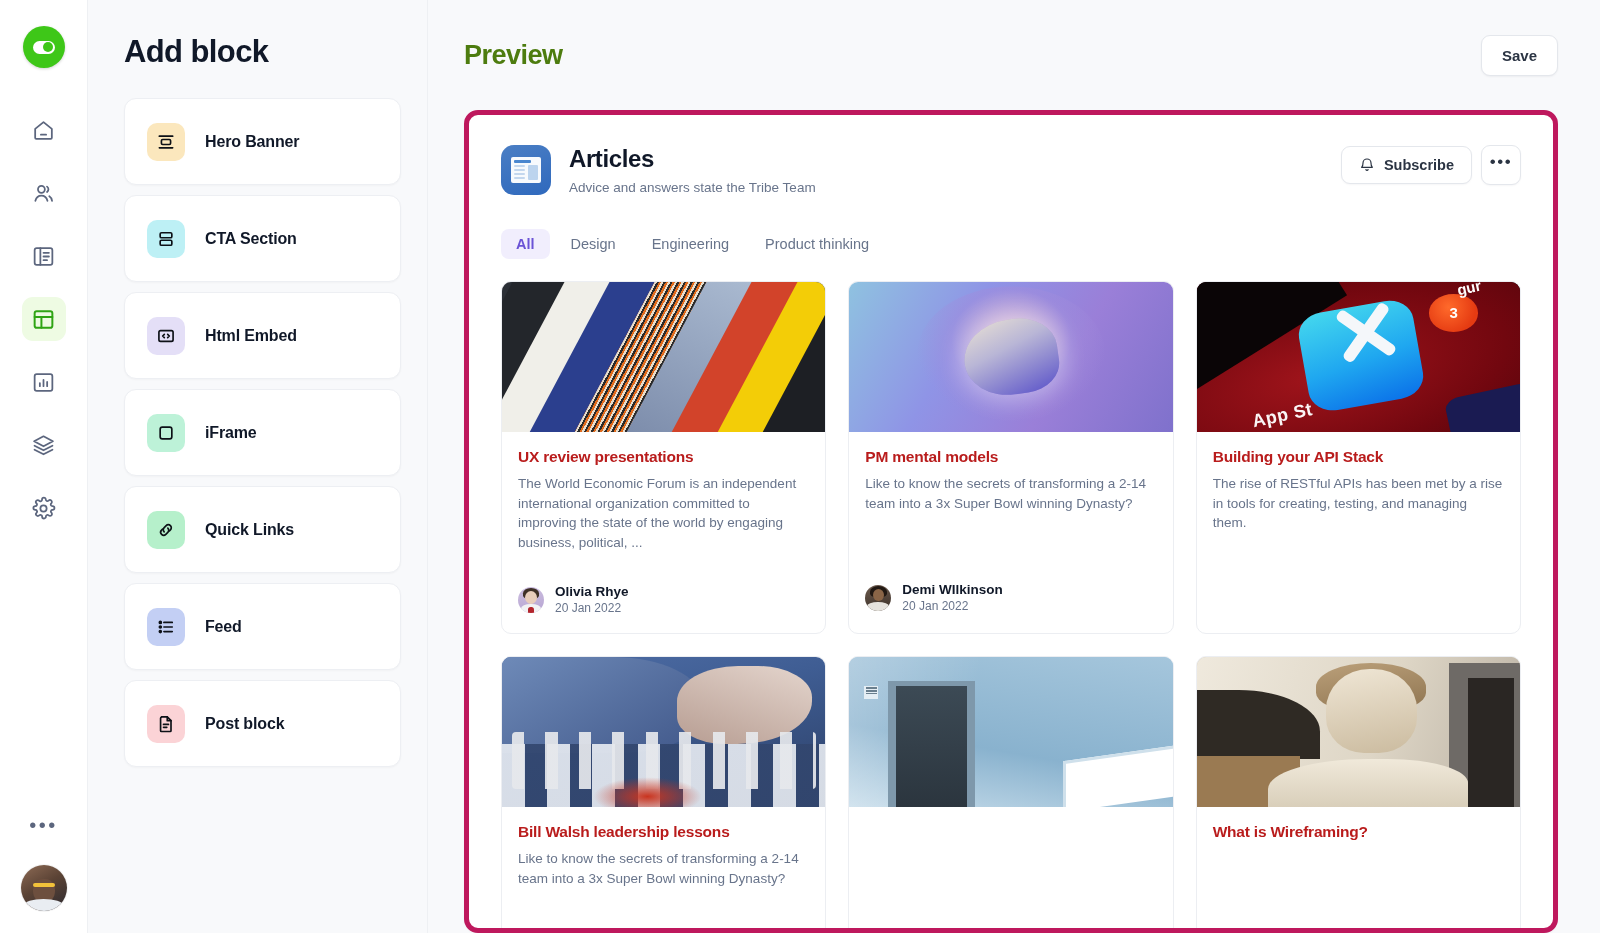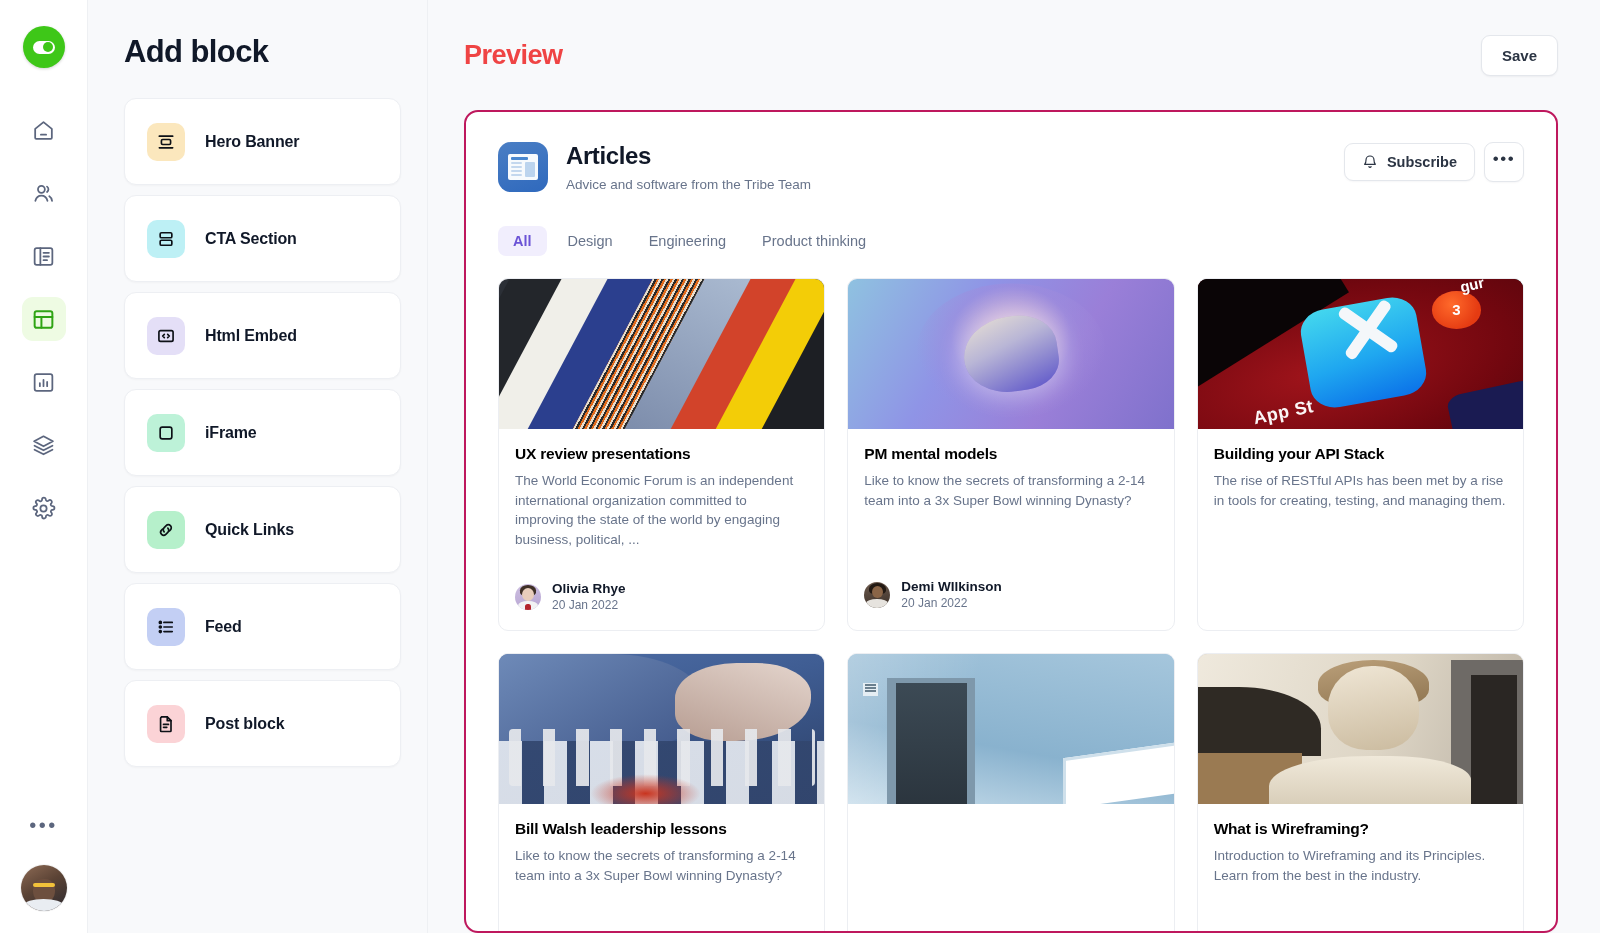--- a/index.html
+++ b/index.html
@@ -94,32 +94,32 @@
   }
   .block-label { font-size: 16px; font-weight: 700; color: #101828; letter-spacing: -0.15px; }
 
   
   .main { flex: 1 1 auto; background: #f8f9fb; display: flex; flex-direction: column; overflow: hidden; }
   .main-head {
     height: 110px; flex: 0 0 110px;
     display: flex; align-items: center; justify-content: space-between;
     padding: 0 42px 0 36px;
   }
-  .main-head h2 { font-size: 27px; font-weight: 700; color: #ef4444; letter-spacing: -0.5px; }
+  .main-head h2 { font-size: 27px; font-weight: 700; color: #4d7c0f; letter-spacing: -0.5px; }
   .save-btn {
     background: #ffffff; border: 1px solid #e4e7ec; border-radius: 9px;
     padding: 11px 20px; font-size: 15px; font-weight: 700; color: #2b3443;
     font-family: "Liberation Sans", sans-serif; cursor: pointer;
     box-shadow: 0 1px 2px rgba(16,24,40,.05);
   }
 
   .preview-card {
     margin: 0 42px 0 36px;
     background: #ffffff;
-    border: 2px solid #be185d;
+    border: 5px solid #be185d;
     border-radius: 14px;
     flex: 1 1 auto;
     overflow: hidden;
     padding: 30px 32px 16px 32px;
     box-shadow: 0 1px 2px rgba(16,24,40,.03);
   }
   .art-head { display: flex; align-items: flex-start; justify-content: space-between; }
   .art-head-left { display: flex; align-items: center; gap: 18px; }
   .art-icon {
     width: 50px; height: 50px; border-radius: 13px;
@@ -167,21 +167,21 @@
     margin-top: 22px;
     display: grid; grid-template-columns: repeat(3, 1fr);
     gap: 22px;
   }
   .post {
     border: 1px solid #eceef2; border-radius: 10px; overflow: hidden;
     background: #fff; cursor: pointer;
   }
   .thumb { height: 150px; width: 100%; position: relative; overflow: hidden; }
   .post-body { padding: 16px 16px 18px 16px; }
-  .post-title { font-size: 15.5px; font-weight: 700; color: #000000; letter-spacing: -0.2px; }
+  .post-title { font-size: 15.5px; font-weight: 700; color: #b91c1c; letter-spacing: -0.2px; }
   .post-desc { font-size: 13.5px; line-height: 1.45; color: #68748b; margin-top: 8px; min-height: 76px; }
   .post-desc.short { min-height: 76px; }
   .author { display: flex; align-items: center; gap: 11px; margin-top: 32px; }
   .av { width: 26px; height: 26px; border-radius: 50%; overflow: hidden; position: relative; flex: 0 0 26px; }
   .author-name { font-size: 13.5px; font-weight: 700; color: #101828; }
   .author-date { font-size: 12px; color: #68748b; margin-top: 2px; }
 
   
   .t-collage { background:#2b2f36; }
   .t-collage .strip { position:absolute; height:210%; width:17%; top:-55%; transform:rotate(28deg); }
@@ -466,21 +466,21 @@
                   <div class="thin"></div>
                   <div class="thin"></div>
                   <div class="thin"></div>
                 </div>
                 <div class="blk"></div>
               </div>
             </div>
           </div>
           <div>
             <div class="art-title">Articles</div>
-            <div class="art-sub">Advice and software from the Tribe Team</div>
+            <div class="art-sub">Advice and answers state the Tribe Team</div>
           </div>
         </div>
         <div class="art-head-right">
           <button class="subscribe-btn">
             <span>
               <svg width="16" height="16" viewBox="0 0 24 24" fill="none" stroke="#2b3443" stroke-width="1.8" stroke-linecap="round" stroke-linejoin="round">
                   <path d="M18 9a6 6 0 1 0-12 0c0 5-2 6.5-2 6.5h16S18 14 18 9z"></path>
                   <path d="M10.3 19a2 2 0 0 0 3.4 0"></path>
                 </svg>
             </span>
@@ -603,20 +603,19 @@
             <div class="archdark"></div>
             <div class="wood"></div>
             <div class="doorway"></div>
             <div class="doorin"></div>
             <div class="hair"></div>
             <div class="head"></div>
             <div class="arm"></div>
           </div>
           <div class="post-body">
             <div class="post-title">What is Wireframing?</div>
-            <div class="post-desc short">Introduction to Wireframing and its Principles. Learn from the best in the industry.</div>
           </div>
         </article>
 
       </div>
     </div>
   </main>
 </div>
 
 </body></html>

